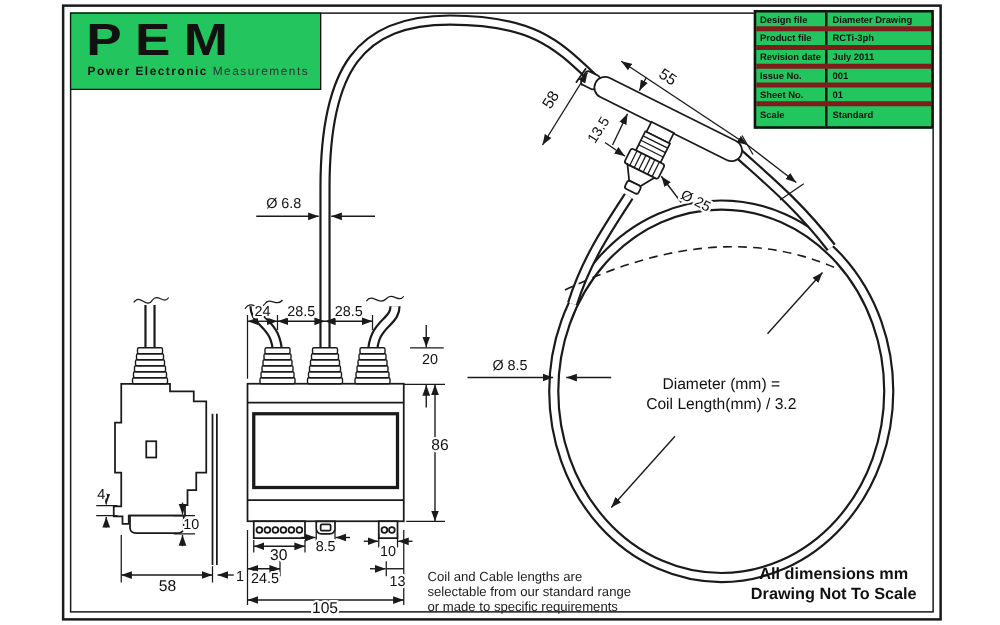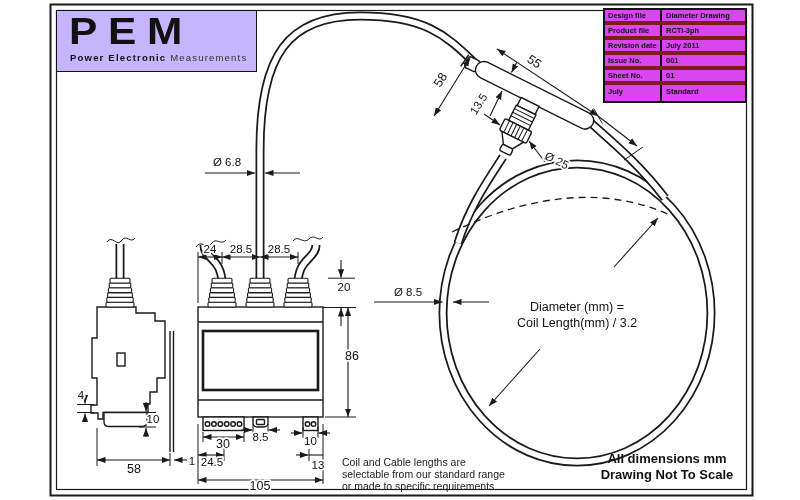--- a/index.html
+++ b/index.html
@@ -15,30 +15,30 @@
   .ext{stroke:#1a1a1a;stroke-width:1;fill:none;}
   .cabo{stroke:#1a1a1a;stroke-width:9;fill:none;}
   .cabi{stroke:#fff;stroke-width:5.5;fill:none;}
   .dash{stroke:#1a1a1a;stroke-width:1.3;fill:none;stroke-dasharray:7 5;}
   .dt{font-family:"Liberation Sans",sans-serif;font-size:11.5px;fill:#111;
       stroke:#fff;stroke-width:3.5px;paint-order:stroke;stroke-linejoin:round;text-anchor:middle;}
   .dt12{font-size:12.5px;}
 
   
   .logobox{position:absolute;left:56px;top:10px;width:201px;height:62px;border:1.5px solid #111;
-           background:#c4b5fd;box-sizing:border-box;}
+           background:#22c55e;box-sizing:border-box;}
   .logotype{font-weight:bold;font-size:36px;line-height:34px;letter-spacing:9px;
             margin:4px 0 0 12px;transform:scaleX(1.18);transform-origin:left;}
   .tagline{margin:3px 0 0 13px;font-size:9.5px;letter-spacing:1.2px;white-space:nowrap;}
   .tagline b{letter-spacing:1.2px;}
   .tagline span{font-weight:400;color:#333;}
 
   
   .titleblock{position:absolute;left:603px;top:8px;width:144px;border:2px solid #111;
-              background:#d946ef;box-sizing:border-box;}
+              background:#22c55e;box-sizing:border-box;}
   .tb-row{display:flex;height:11px;border-top:4px solid #7f1d1d;}
   .tb-row:first-child{border-top:none;}
   .tb-row.tall{height:16px;}
   .tb-label{width:57px;padding-left:3px;border-right:2px solid #111;font-size:7.5px;
             font-weight:bold;line-height:11px;box-sizing:border-box;}
   .tb-value{flex:1;padding-left:4px;font-size:7.5px;font-weight:bold;line-height:11px;}
   .tb-row.tall .tb-label,.tb-row.tall .tb-value{line-height:13px;}
 
   
   .coilnote{position:absolute;left:342px;top:456px;width:176px;
@@ -255,21 +255,21 @@
   </div>
   <div class="tb-row">
     <div class="tb-label">Issue No.</div>
     <div class="tb-value">001</div>
   </div>
   <div class="tb-row">
     <div class="tb-label">Sheet No.</div>
     <div class="tb-value">01</div>
   </div>
   <div class="tb-row tall">
-    <div class="tb-label">July</div>
+    <div class="tb-label">Scale</div>
     <div class="tb-value">Standard</div>
   </div>
 </div>
 
 <div class="coilnote">
   <div>Coil and Cable lengths are</div>
   <div>selectable from our standard range</div>
   <div>or made to specific requirements</div>
 </div>
 

